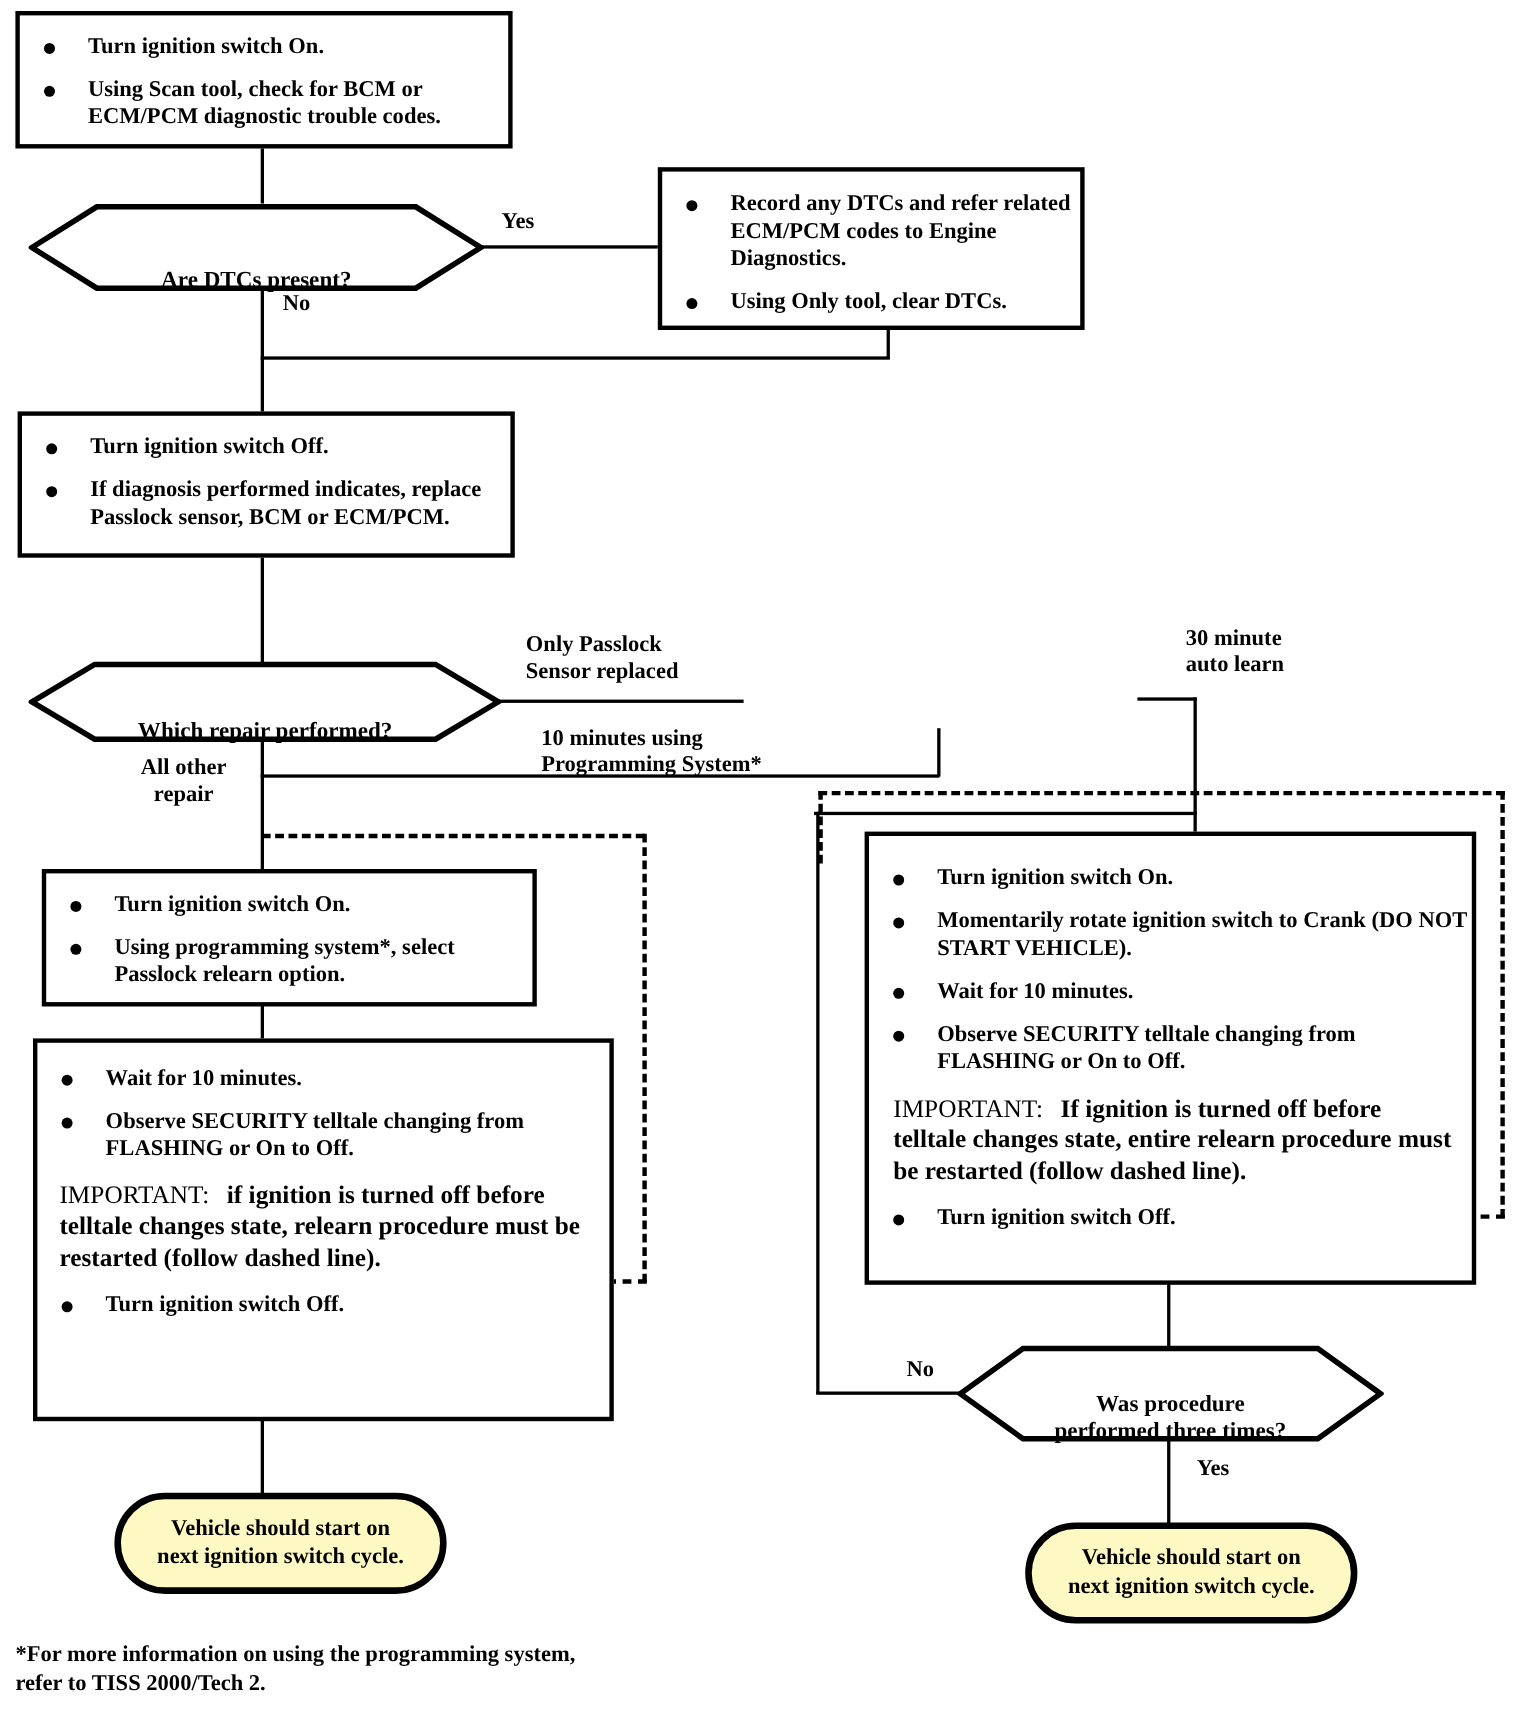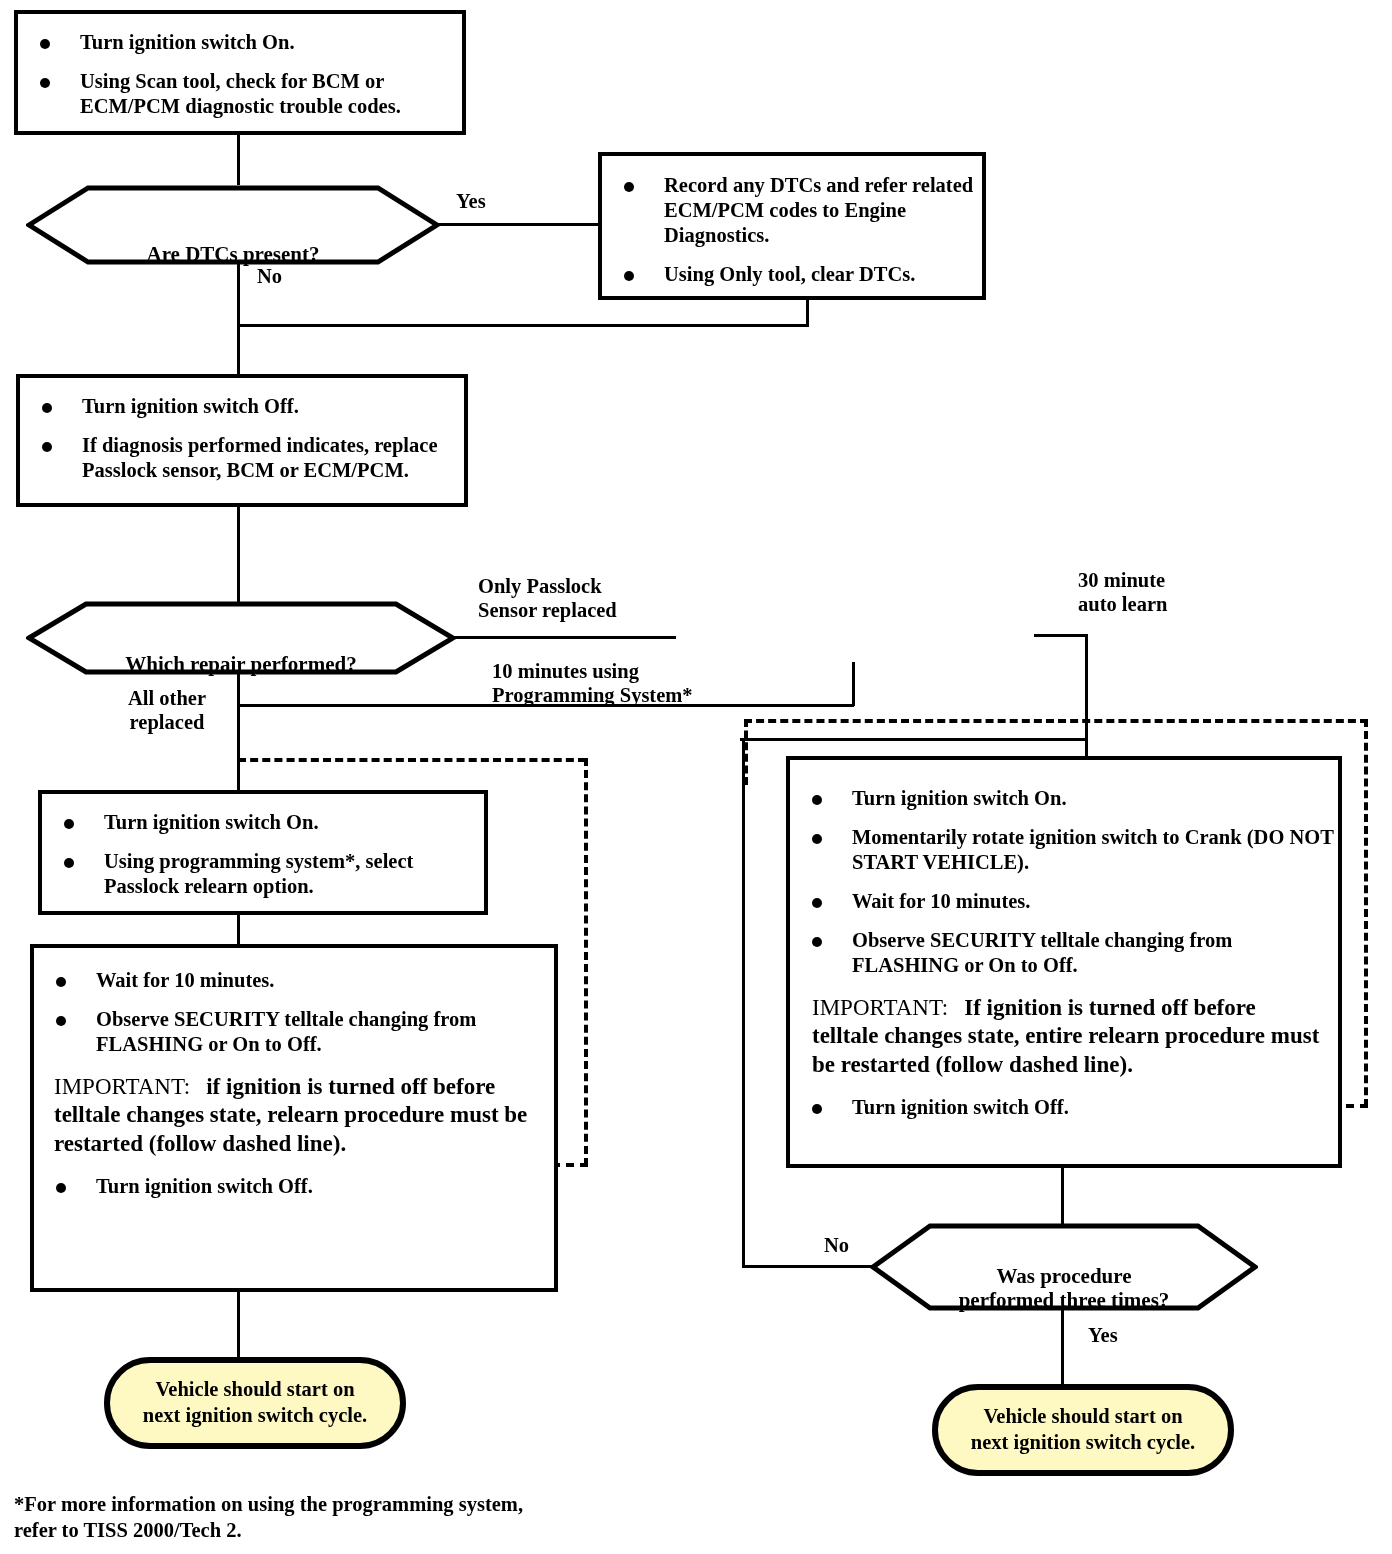--- a/index.html
+++ b/index.html
@@ -179,21 +179,21 @@
   <div class="ln lnh" style="left:452px;top:636px;width:224px;height:3px;"></div>
   <div class="lbl" style="left:478px;top:574px;">Only Passlock
 Sensor replaced</div>
 
   <div class="lbl" style="left:452px;top:659px;margin-left:40px;">10 minutes using
 Programming System*</div>
   <div class="ln lnh" style="left:237px;top:704px;width:617px;height:3px;"></div>
   <div class="ln lnv" style="left:852px;top:662px;width:3px;height:44px;"></div>
 
   <div class="lbl" style="left:128px;top:686px;text-align:center;">All other
-replaced</div>
+repair</div>
   <div class="ln lnv" style="left:237px;top:672px;width:3px;height:120px;"></div>
 
 
   <div class="lbl" style="left:1058px;top:568px;margin-left:20px;">30 minute
 auto learn</div>
   <div class="ln lnh" style="left:1034px;top:634px;width:54px;height:3px;"></div>
   <div class="ln lnv" style="left:1085px;top:634px;width:3px;height:106px;"></div>
   <div class="ln lnh" style="left:740px;top:738px;width:348px;height:3px;"></div>
   <div class="ln lnv" style="left:1085px;top:738px;width:3px;height:20px;"></div>
 

